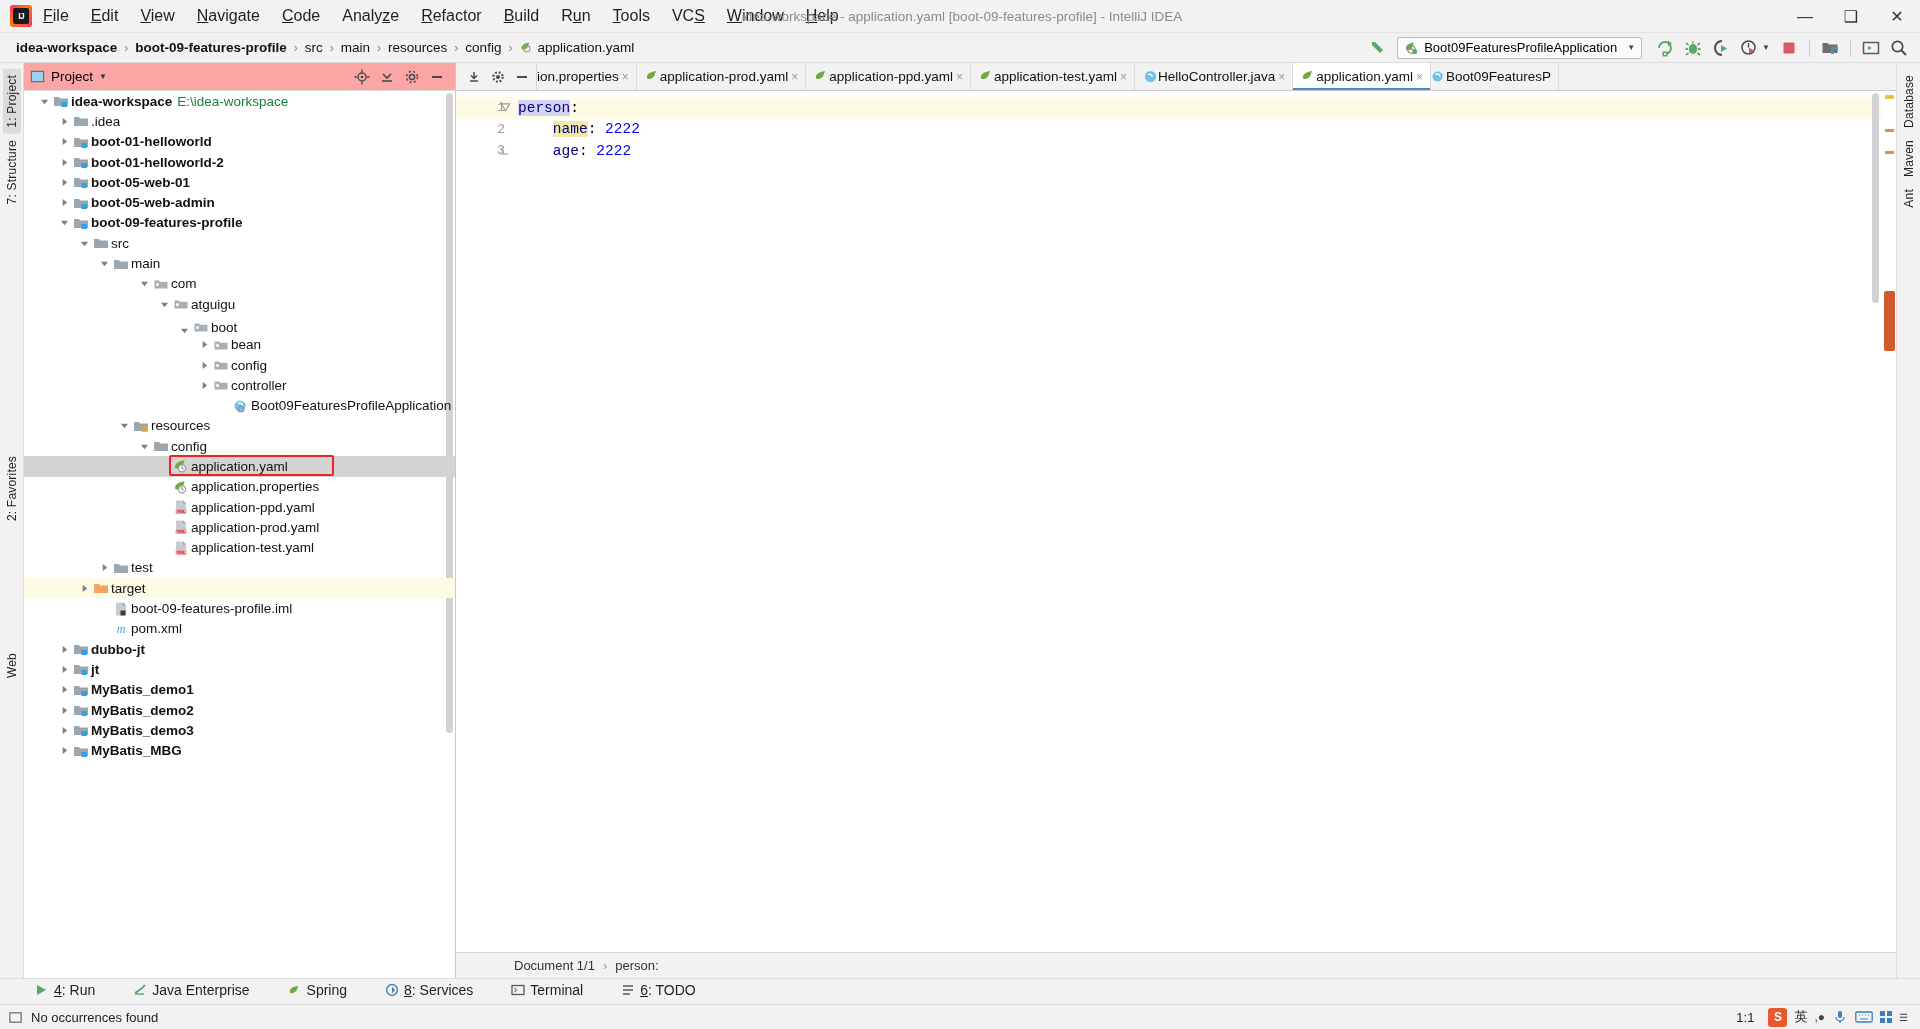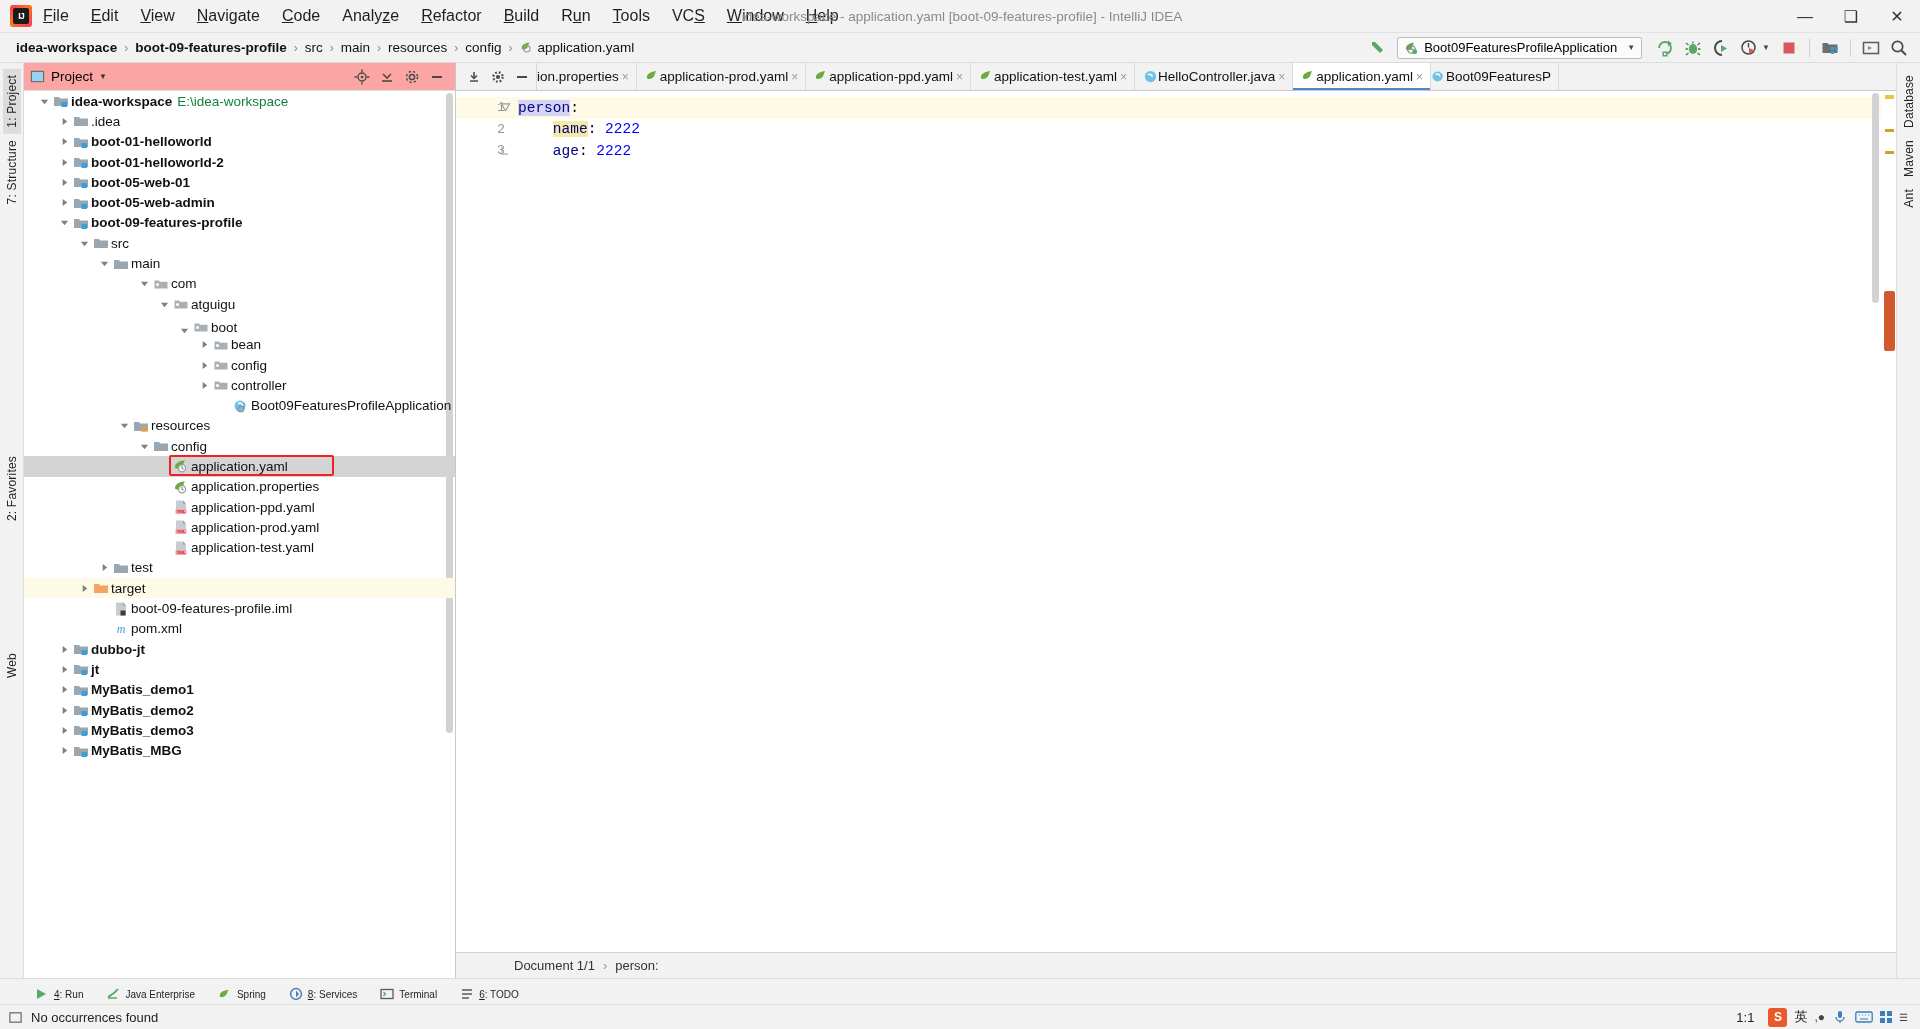--- a/index.html
+++ b/index.html
@@ -141,22 +141,22 @@
 
   
   .docbar {
     height:26px; flex:0 0 26px; display:flex; align-items:center; gap:8px;
     background:#f2f2f2; border-top:1px solid #d4d4d4; padding-left:58px; font-size:13px; color:#333;
   }
   .docbar .sep { color:#999; }
 
   
   .toolbar-bottom {
-    height:26px; flex:0 0 26px; display:flex; align-items:flex-end;
-    background:#f2f2f2; border-top:1px solid #dcdcdc; font-size:10px; padding-left:26px; gap:5px;
+    height:26px; flex:0 0 26px; display:flex; align-items:flex-start;
+    background:#f2f2f2; border-top:1px solid #dcdcdc; font-size:14px; padding-left:26px; gap:20px;
   }
   .tw { display:flex; align-items:center; gap:5px; padding:3px 9px; color:#1f1f1f; }
   .tw u { text-decoration:underline; }
 
   
   .statusbar {
     height:25px; flex:0 0 25px; display:flex; align-items:center;
     background:#f2f2f2; border-top:1px solid #dcdcdc; font-size:13px; padding:0 8px; gap:8px; color:#222;
   }
   .status-right { margin-left:auto; display:flex; align-items:center; gap:10px; }

